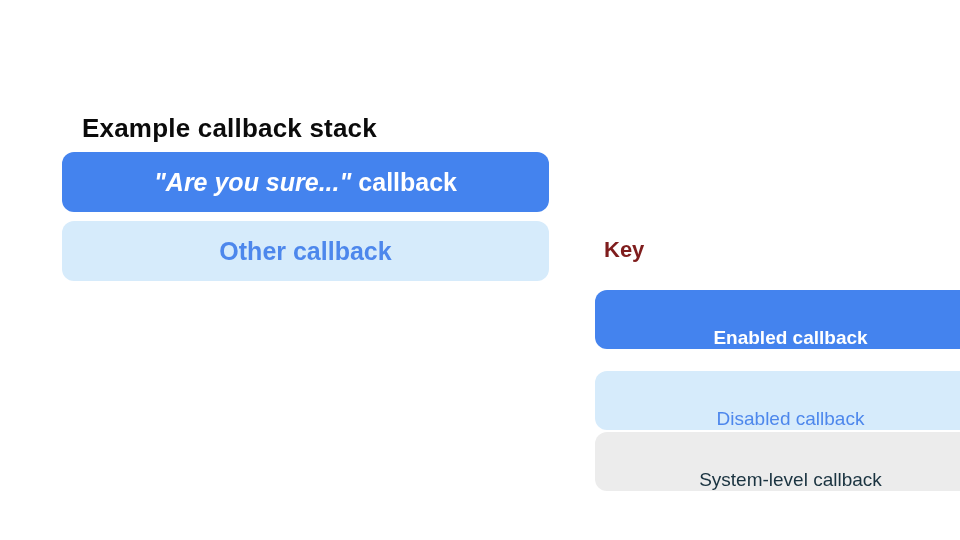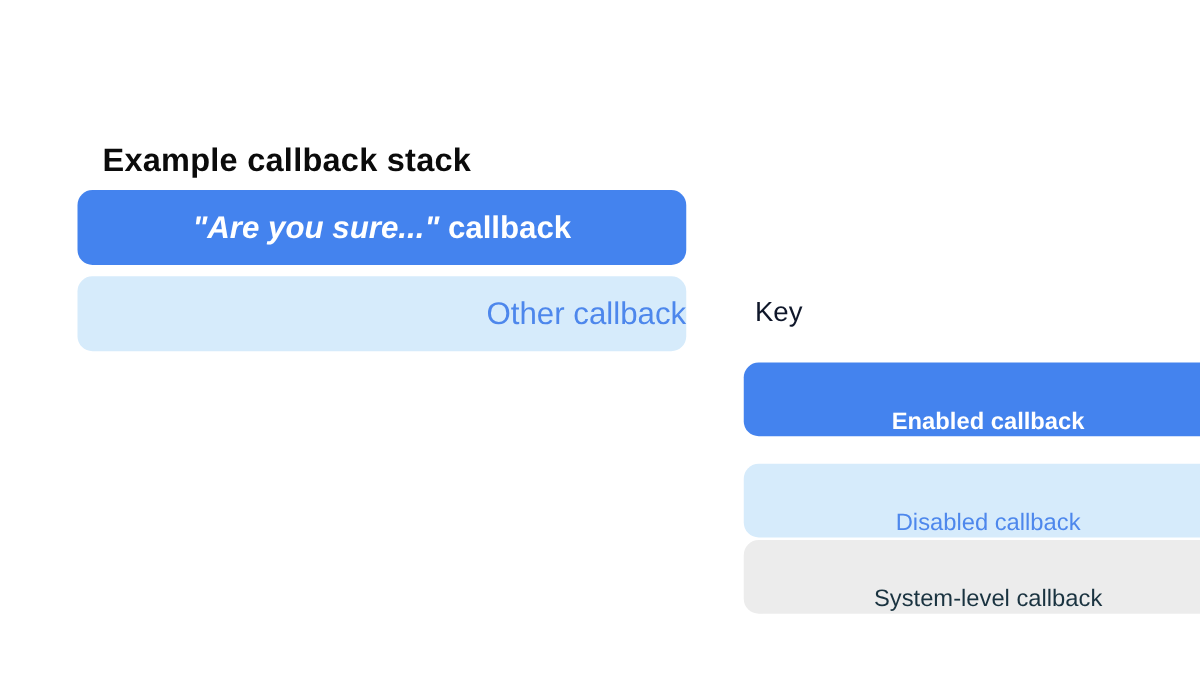--- a/index.html
+++ b/index.html
@@ -49,41 +49,40 @@
     white-space: pre;
   }
   .box.enabled {
     background: var(--enabled-bg, #4483ee);
     color: var(--enabled-text, #ffffff);
     font-weight: 700;
   }
   .box.disabled {
     background: var(--disabled-bg, #d6ebfb);
     color: var(--disabled-text, #4d87ec);
-    font-weight: 400;
-    justify-content: flex-end;
+    font-weight: 700;
   }
   .box.system {
     background: var(--system-bg, #ececec);
     color: var(--system-text, #1a3340);
     font-weight: 400;
   }
   .seg-italic {
     font-style: italic;
   }
 
   .key-title {
     position: absolute;
     left: 604px;
     top: 236px;
     margin: 0;
     font-size: 22px;
     line-height: 28px;
-    font-weight: 400;
-    color: #0f172a;
+    font-weight: 700;
+    color: #7f1d1d;
     text-align: center;
   }
 
   .key-box {
     position: absolute;
     left: 595px;
     width: 391px;
     height: 59px;
     border-radius: 12px;
     display: flex;

